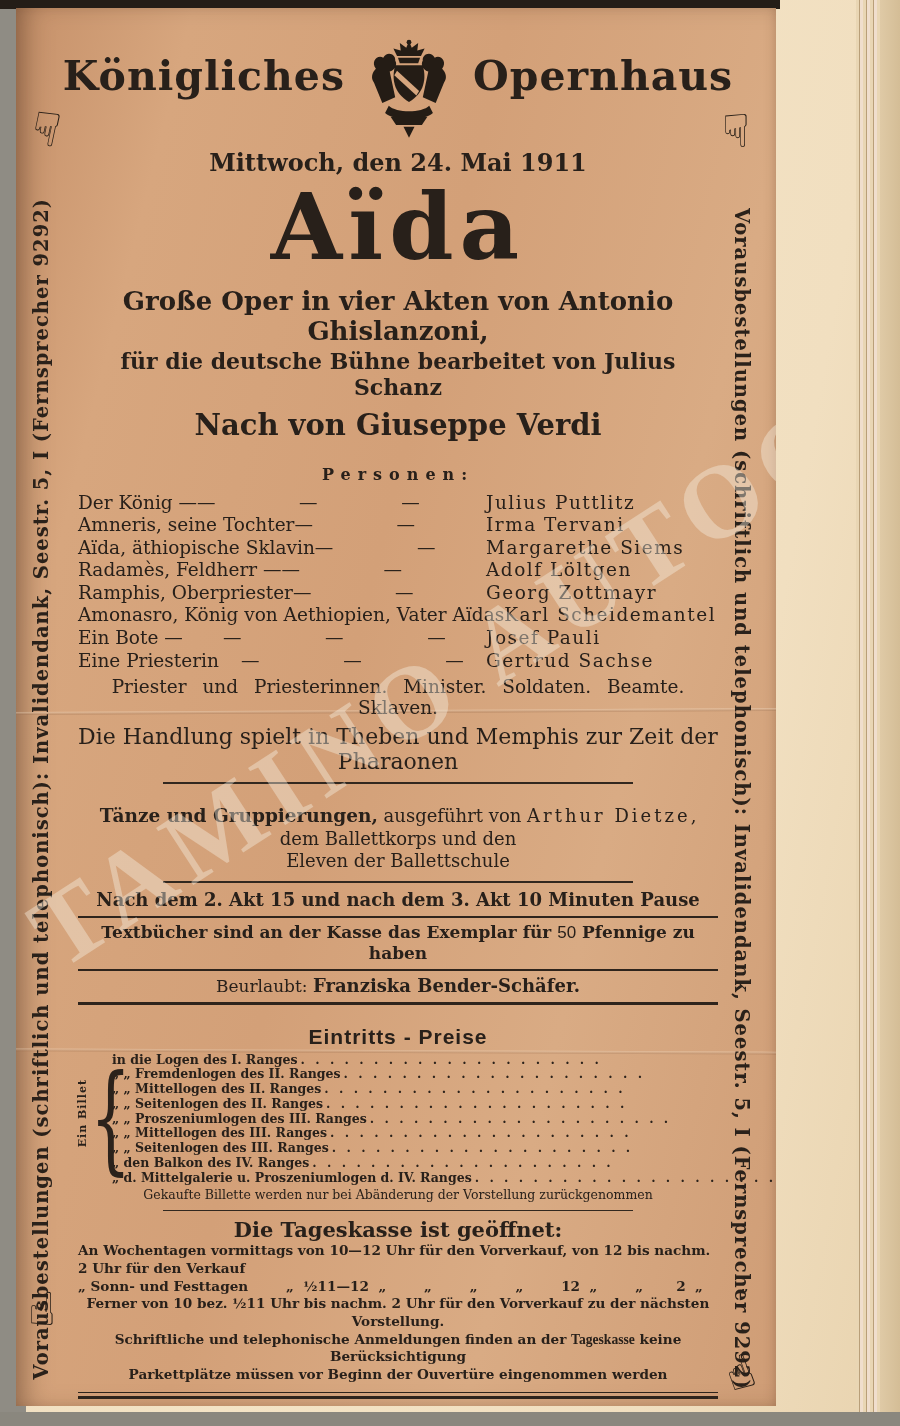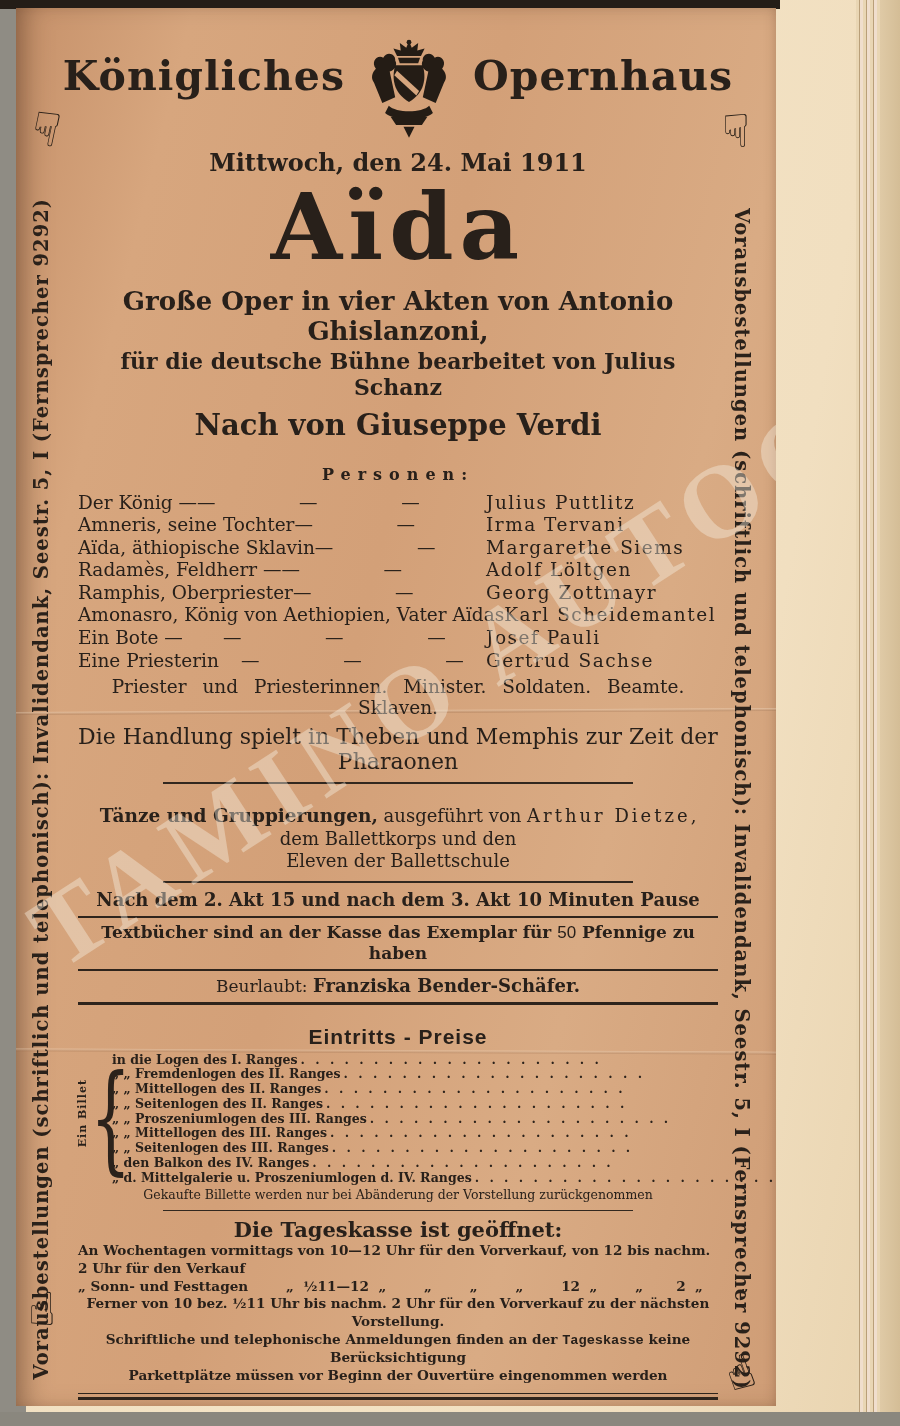--- a/index.html
+++ b/index.html
@@ -83,21 +83,21 @@
   .price-row{display:flex;align-items:baseline;font-size:12.5px;font-weight:bold;line-height:1.18;}
   .p-label{white-space:nowrap;overflow:hidden;}
   .p-lead{flex:1;overflow:hidden;white-space:nowrap;color:#2b221b;margin:0 3px;}
   .p-lead::after{content:". . . . . . . . . . . . . . . . . . . . .";letter-spacing:3px;}
   .price-note{font-size:12.5px;font-weight:normal;margin-top:2px;text-align:center;}
   
   .tk-head{font-size:21px;font-weight:bold;margin-top:6px;}
   .tk-line{font-size:13.6px;font-weight:bold;line-height:1.3;}
   .tk-pre{white-space:pre;}
   .tk-center{text-align:center;}
-  .tk-line .antiqua{font-family:Liberation Mono, monospace;margin-top:8px;}
+  .tk-line .antiqua{font-family:Liberation Serif, serif;margin-top:8px;}
   
   .double-rule{border-top:1.5px solid #2e241c;border-bottom:3px solid #2e241c;height:3px;margin:8px 0 2px;}
   .spielplan-head{font-size:36px;font-weight:bold;letter-spacing:4px;margin-top:18px;}
   .sp-cols{display:flex;margin-top:2px;}
   .sp-col{flex:1;padding:0 8px;}
   .sp-col.l{border-right:1.5px solid #3a2d22;}
   .sp-venue{font-size:22px;font-weight:bold;text-align:center;margin-bottom:4px;}
 </style>
 </head>
 <body>

